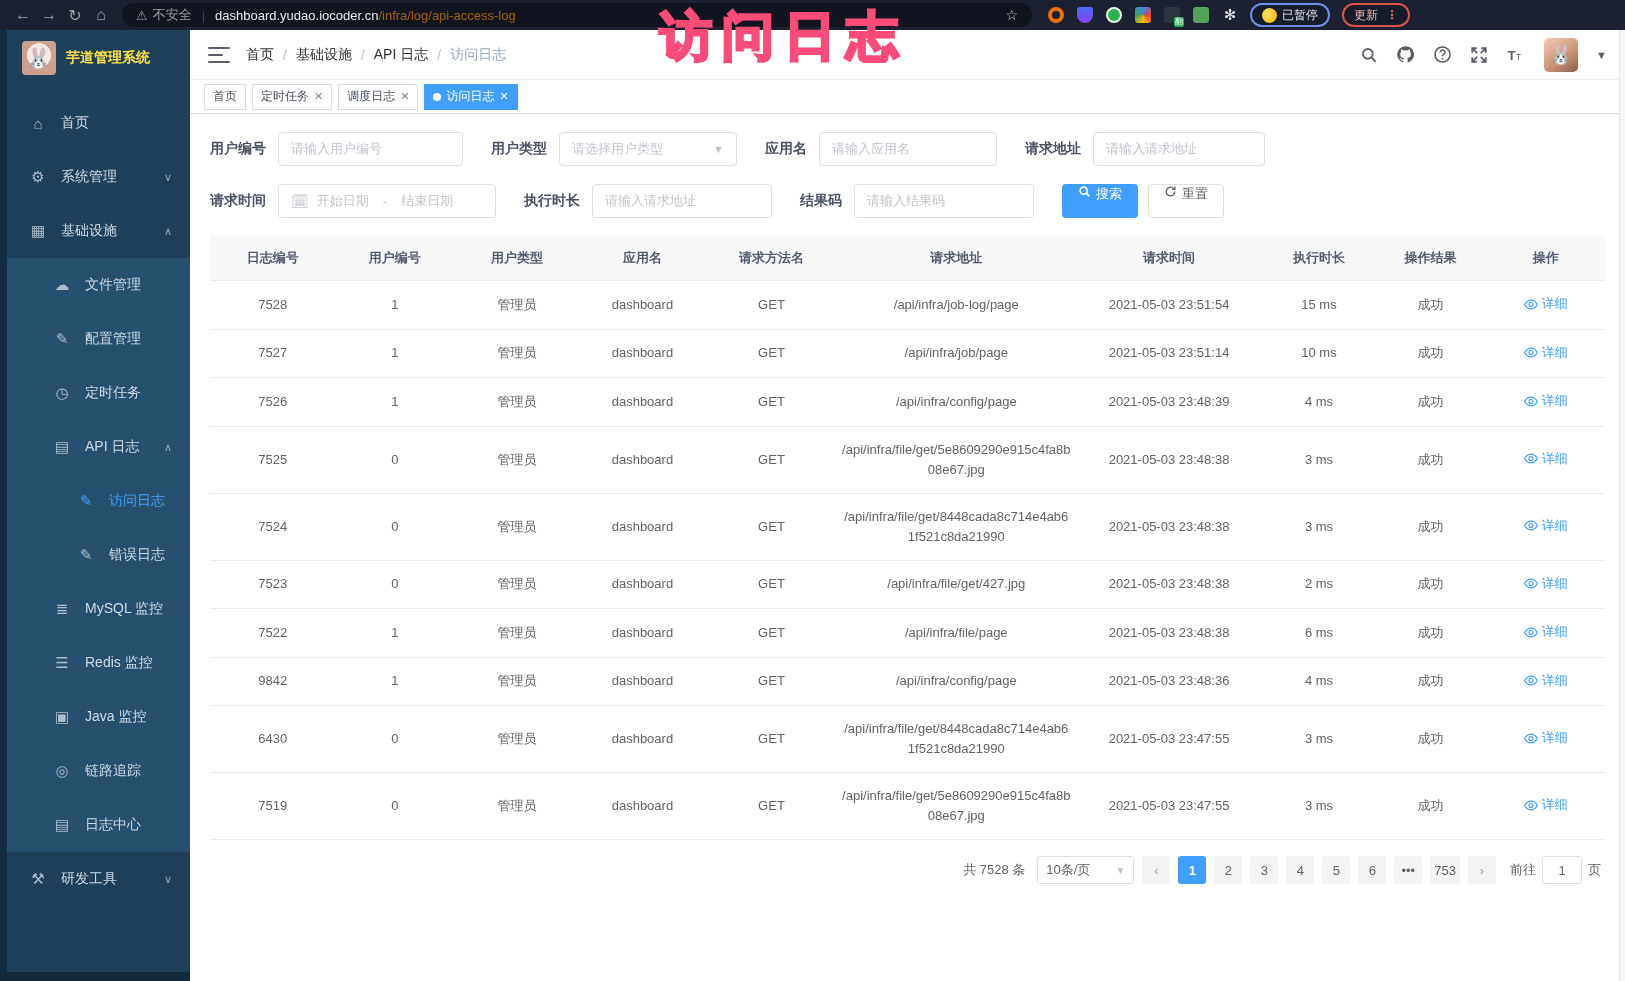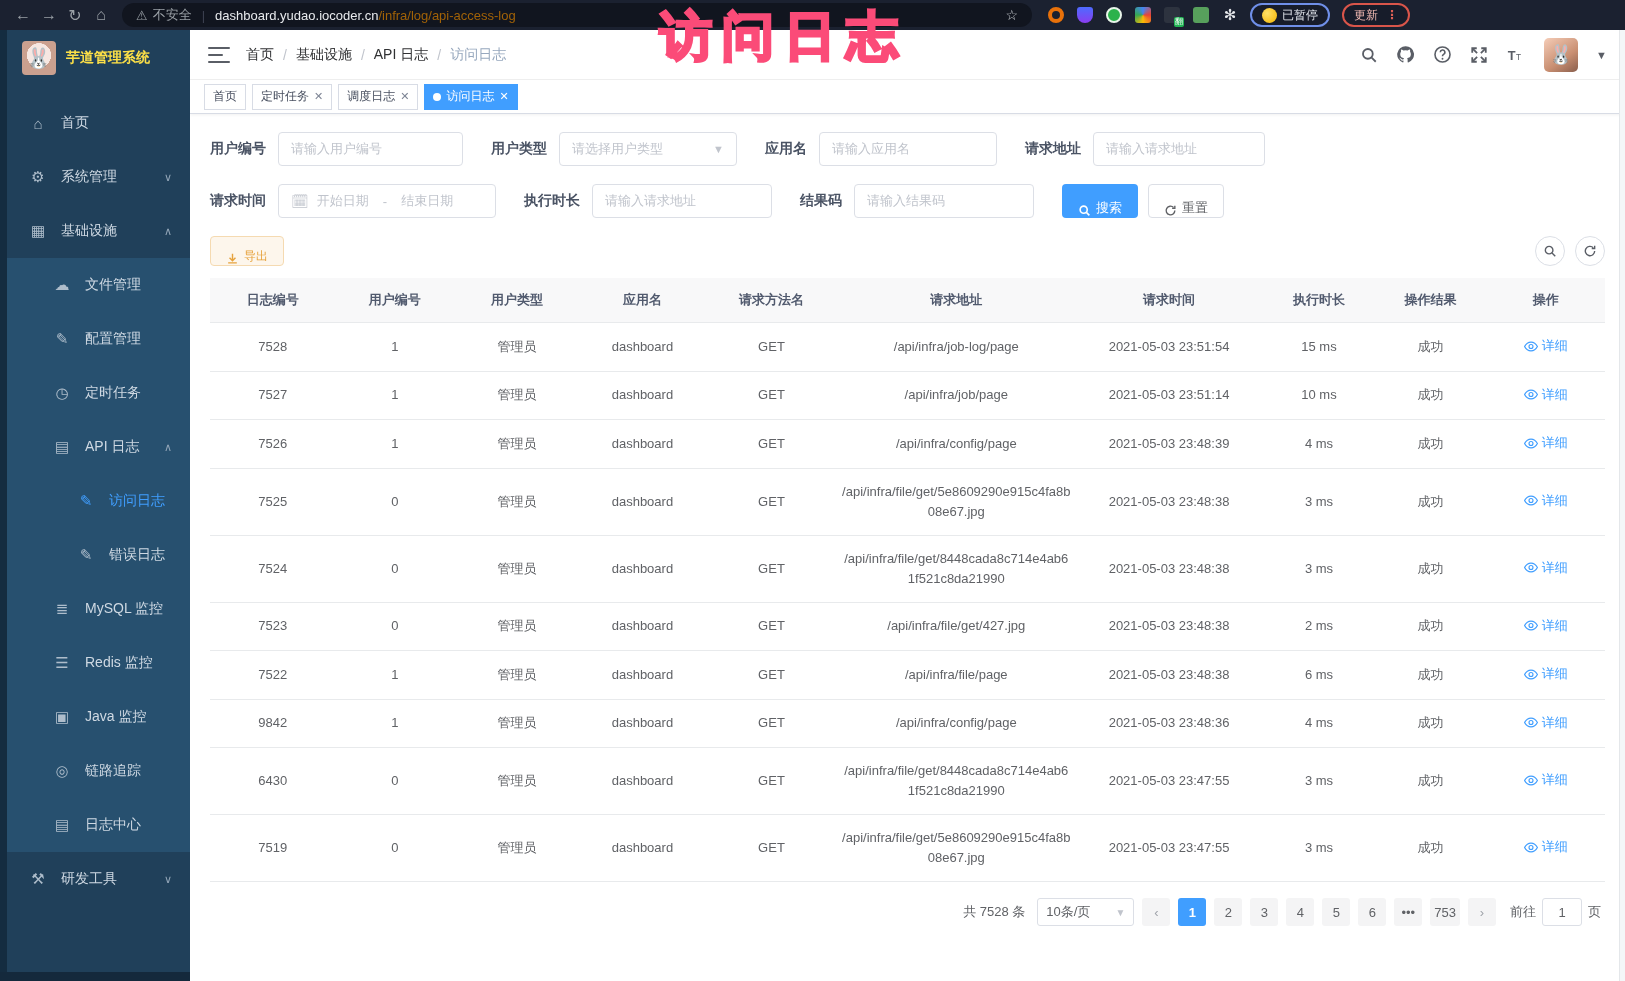--- a/index.html
+++ b/index.html
@@ -86,21 +86,21 @@
   .content { padding:18px 20px 0 20px; }
   .filter-row { display:flex; align-items:center; margin-bottom:18px; }
   .f-item { display:flex; align-items:center; margin-right:28px; }
   .f-label { font-size:14px; color:#4a5364; font-weight:bold; margin-right:12px; white-space:nowrap;}
   .f-input { height:34px; border:1px solid #dcdfe6; border-radius:4px; background:#fff;
     display:flex; align-items:center; padding:0 12px; font-size:13px; color:#606266; }
   .f-input .ph { color:#c0c4cc; }
   .f-input .sel-caret { margin-left:auto; color:#c0c4cc; font-size:11px; }
   .dr .cal { color:#c0c4cc; margin-right:8px; font-size:14px;}
   .dr .dr-sep { margin:0 14px; color:#c0c4cc; }
-  .btn { height:34px; border-radius:4px; font-size:13px; display:inline-flex; align-items:flex-end;
+  .btn { height:34px; border-radius:4px; font-size:13px; display:inline-flex; align-items:flex-start;
     padding:0 15px; cursor:pointer; gap:5px; border:1px solid transparent;}
   .btn.search { background:#409eff; color:#fff; }
   .btn.reset { background:#fff; border-color:#dcdfe6; color:#606266; margin-left:10px; }
   .btn.export { background:#fdf6ec; border-color:#f5dab1; color:#e6a23c; height:30px; font-size:12px;}
   .toolbar { display:flex; align-items:center; margin:2px 0 12px 0; }
   .tool-circles { margin-left:auto; display:flex; gap:10px; }
   .circle-btn { width:30px; height:30px; border-radius:50%; border:1px solid #dcdfe6; background:#fff;
     display:flex; align-items:center; justify-content:center; cursor:pointer; color:#5a5e66;}
 
   table.grid { width:100%; border-collapse:collapse; table-layout:fixed; }
@@ -376,42 +376,20 @@
           </span>
           <span class="btn reset">
             <svg width="13" height="13" viewBox="0 0 24 24" fill="none" stroke="currentColor" stroke-width="2.6">
               <path d="M20 12a8 8 0 1 1-2.3-5.6"></path>
               <path d="M20 3v5h-5"></path>
             </svg>
             <span>重置</span>
           </span>
         </div>
 
-      <div class="toolbar">
-        <span class="btn export">
-          <svg width="13" height="13" viewBox="0 0 24 24" fill="none" stroke="currentColor" stroke-width="2.6">
-              <path d="M12 3v12M6.5 10.5L12 16l5.5-5.5M4 20h16"></path>
-            </svg>
-          <span>导出</span>
-        </span>
-        <span class="tool-circles">
-          <span class="circle-btn">
-            <svg width="14" height="14" viewBox="0 0 24 24" fill="none" stroke="currentColor" stroke-width="2.4">
-                <circle cx="10.5" cy="10.5" r="6.5"></circle>
-                <line x1="15.5" y1="15.5" x2="21" y2="21"></line>
-              </svg>
-          </span>
-          <span class="circle-btn">
-            <svg width="14" height="14" viewBox="0 0 24 24" fill="none" stroke="currentColor" stroke-width="2.4">
-                <path d="M20 12a8 8 0 1 1-2.3-5.6"></path>
-                <path d="M20 3v5h-5"></path>
-              </svg>
-          </span>
-        </span>
-      </div>
 
       <table class="grid">
         <colgroup>
           <col style="width:9%">
             <col style="width:8.5%">
             <col style="width:9%">
             <col style="width:9%">
           <col style="width:9.5%">
             <col style="width:17%">
             <col style="width:13.5%">

